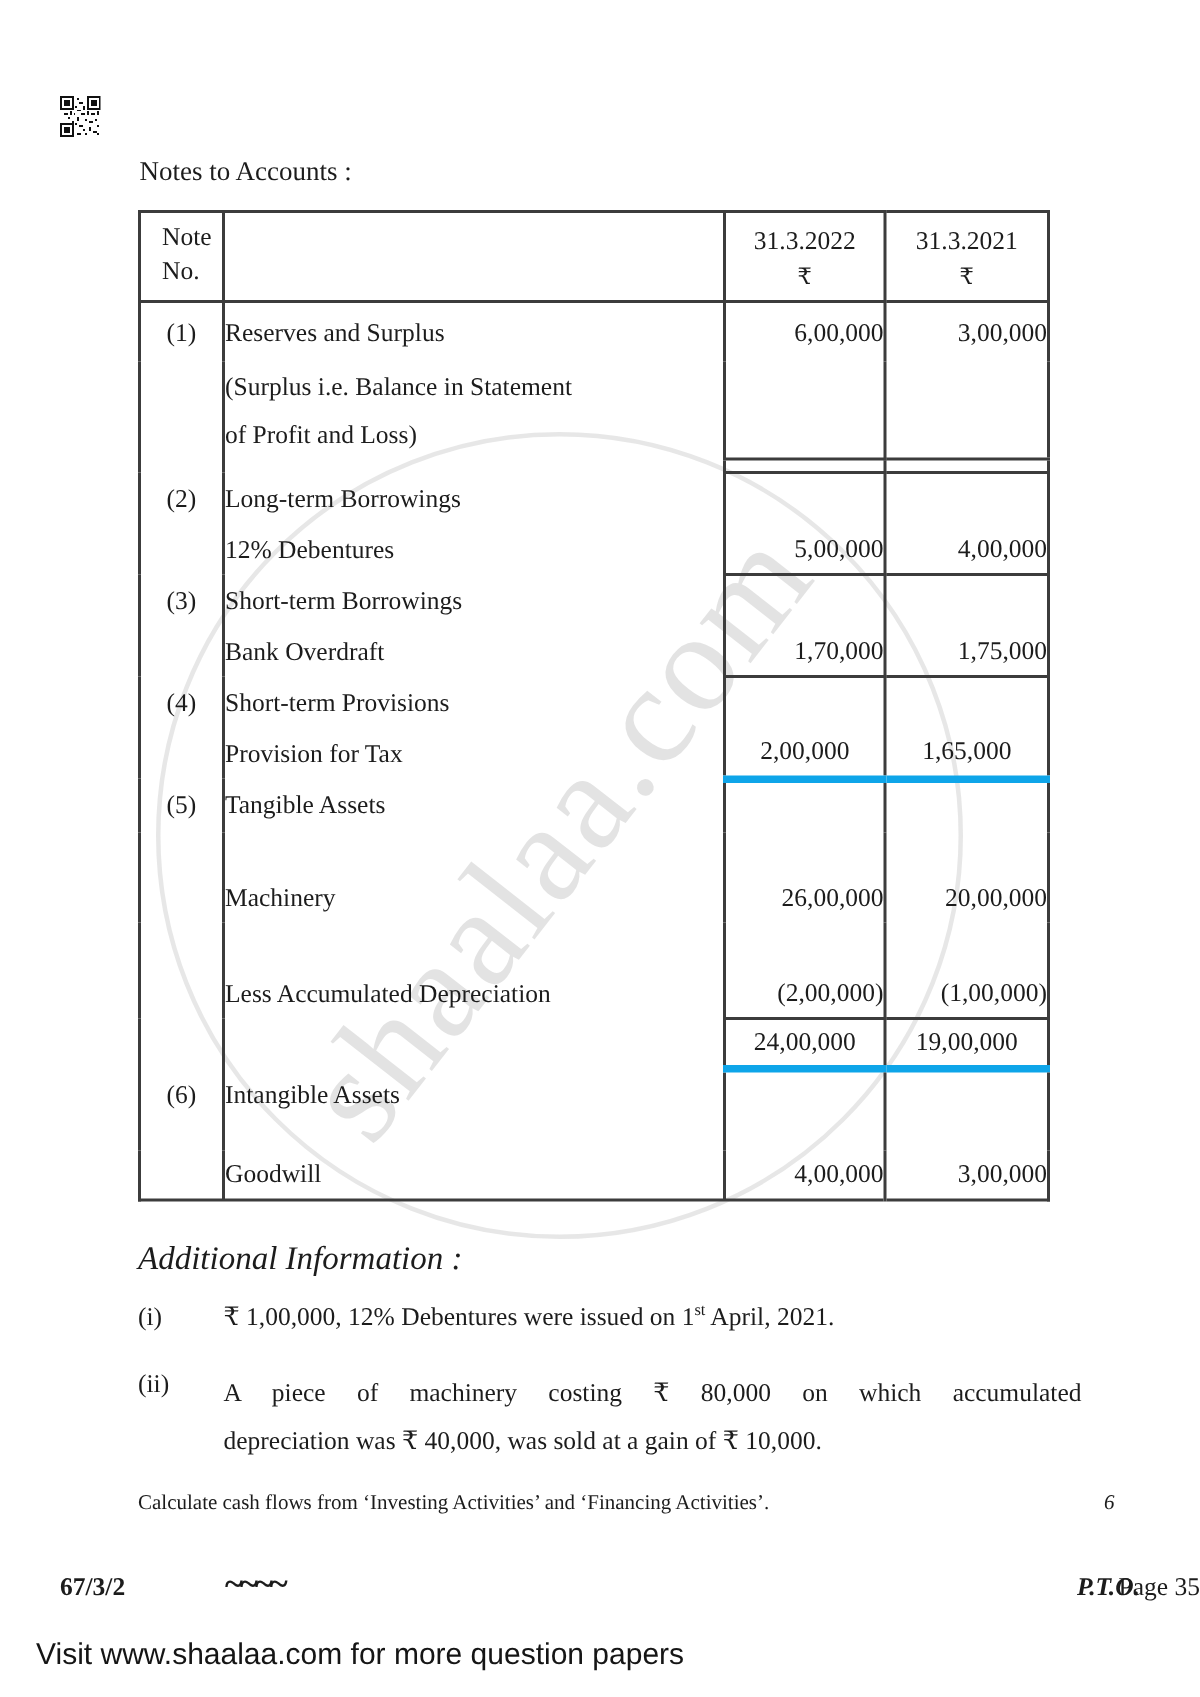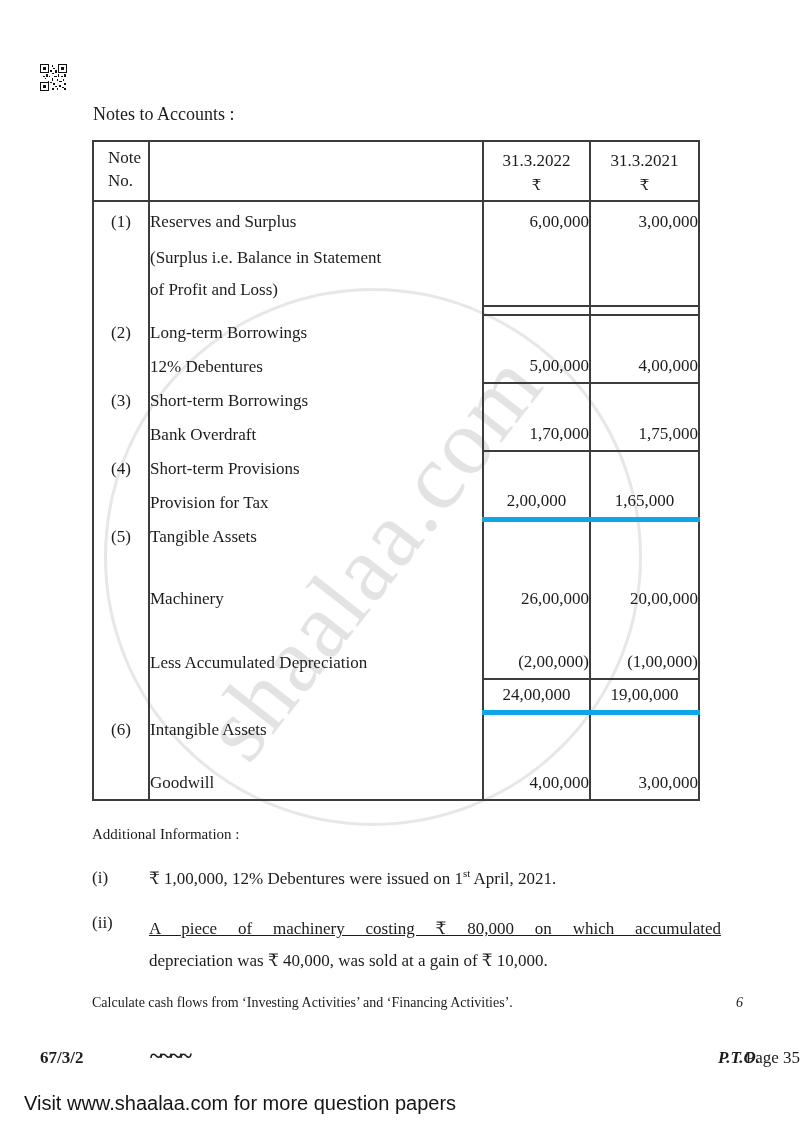--- a/index.html
+++ b/index.html
@@ -33,28 +33,28 @@
   .h-amt{text-align:center;padding-top:7px;line-height:24px;}
   .h-amt .cur{font-size:15px;}
   table.notes td{padding:0;vertical-align:middle;font-size:17px;}
   td.c-note{text-align:center;border-right:2px solid #3c3c3c;}
   td.c-text{padding-left:14px;border-right:2px solid #3c3c3c;}
   td.c-amt{text-align:right;padding-right:8px;margin-left:48px;}
   td.c-a{border-right:2px solid #3c3c3c;}
   tr.rule-bottom td.c-amt{border-bottom:2px solid #3c3c3c;}
   tr.rule-bottom-thick td.c-amt{border-bottom:5px solid #0ea5e9;text-align:center;}
   
-  .addl-heading{position:absolute;left:92px;top:826px;font-size:15px;}
+  .addl-heading{position:absolute;left:92px;top:826px;font-style:italic;font-size:22px;}
   .addl-item{position:absolute;left:92px;width:632px;font-size:17px;}
   #item-i{top:868px;}
   #item-ii{top:913px;}
   .addl-item .lbl{position:absolute;left:0;top:0;}
   .addl-item .txt{display:block;margin-left:57px;}
   #item-ii .txt{width:572px;line-height:32px;}
-  .just{display:block;text-align-last:justify;text-decoration:underline;}
+  .just{display:block;text-align-last:justify;}
   .l2{display:block;}
   sup{font-size:11px;line-height:0;}
   
   .question{
     position:absolute;left:92px;top:995px;width:651px;
     display:flex;justify-content:space-between;font-size:14px;
   }
   .marks{font-style:italic;}
   
   .footer{position:absolute;left:0;top:1048px;width:800px;height:24px;font-size:17px;}

